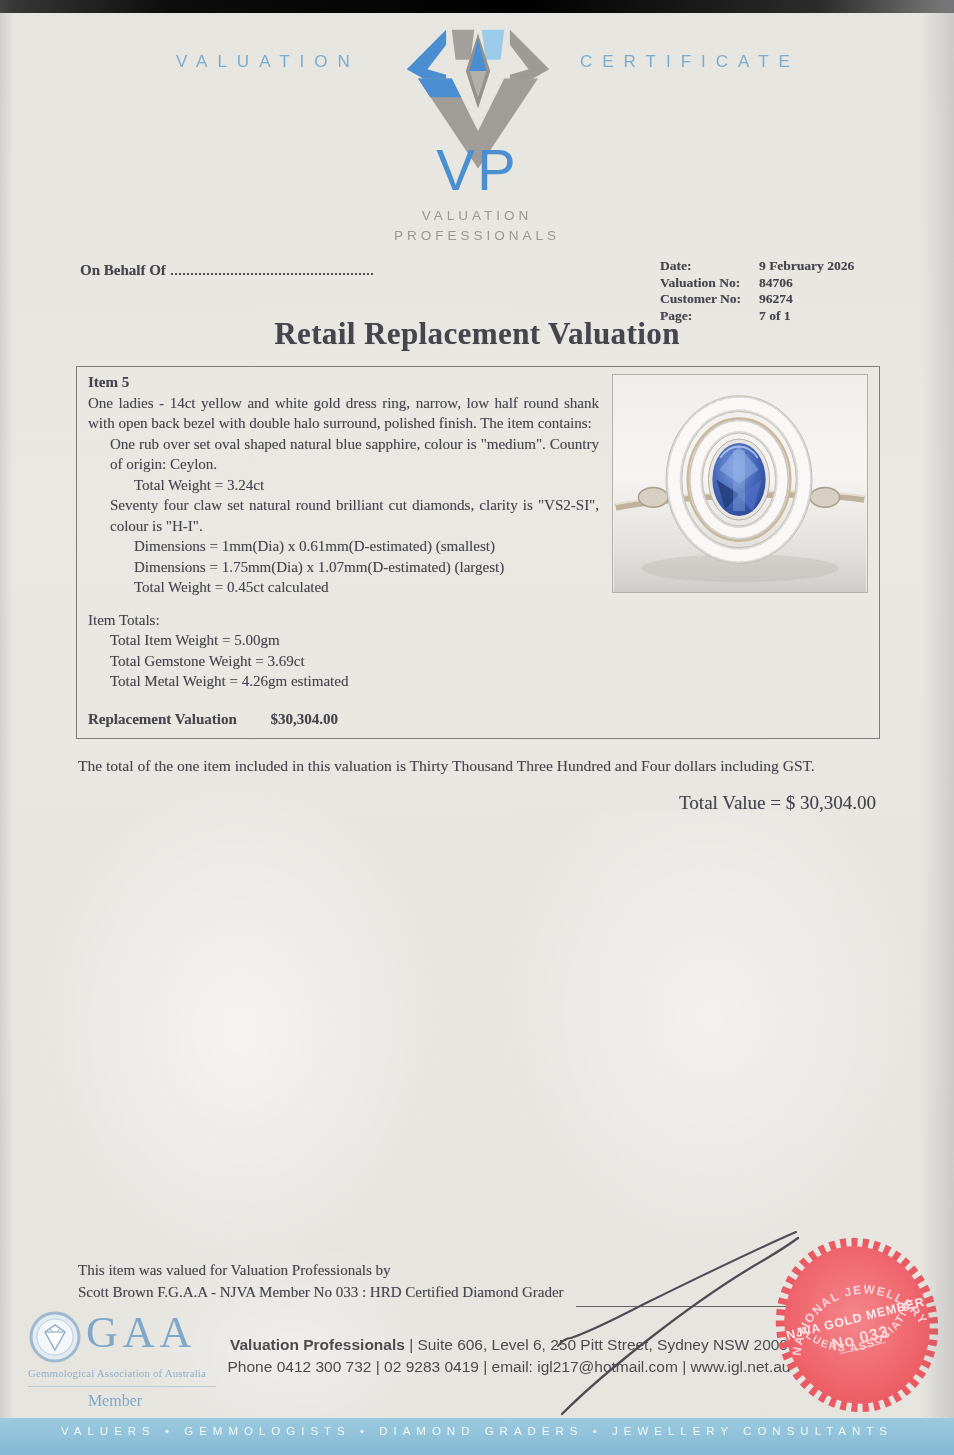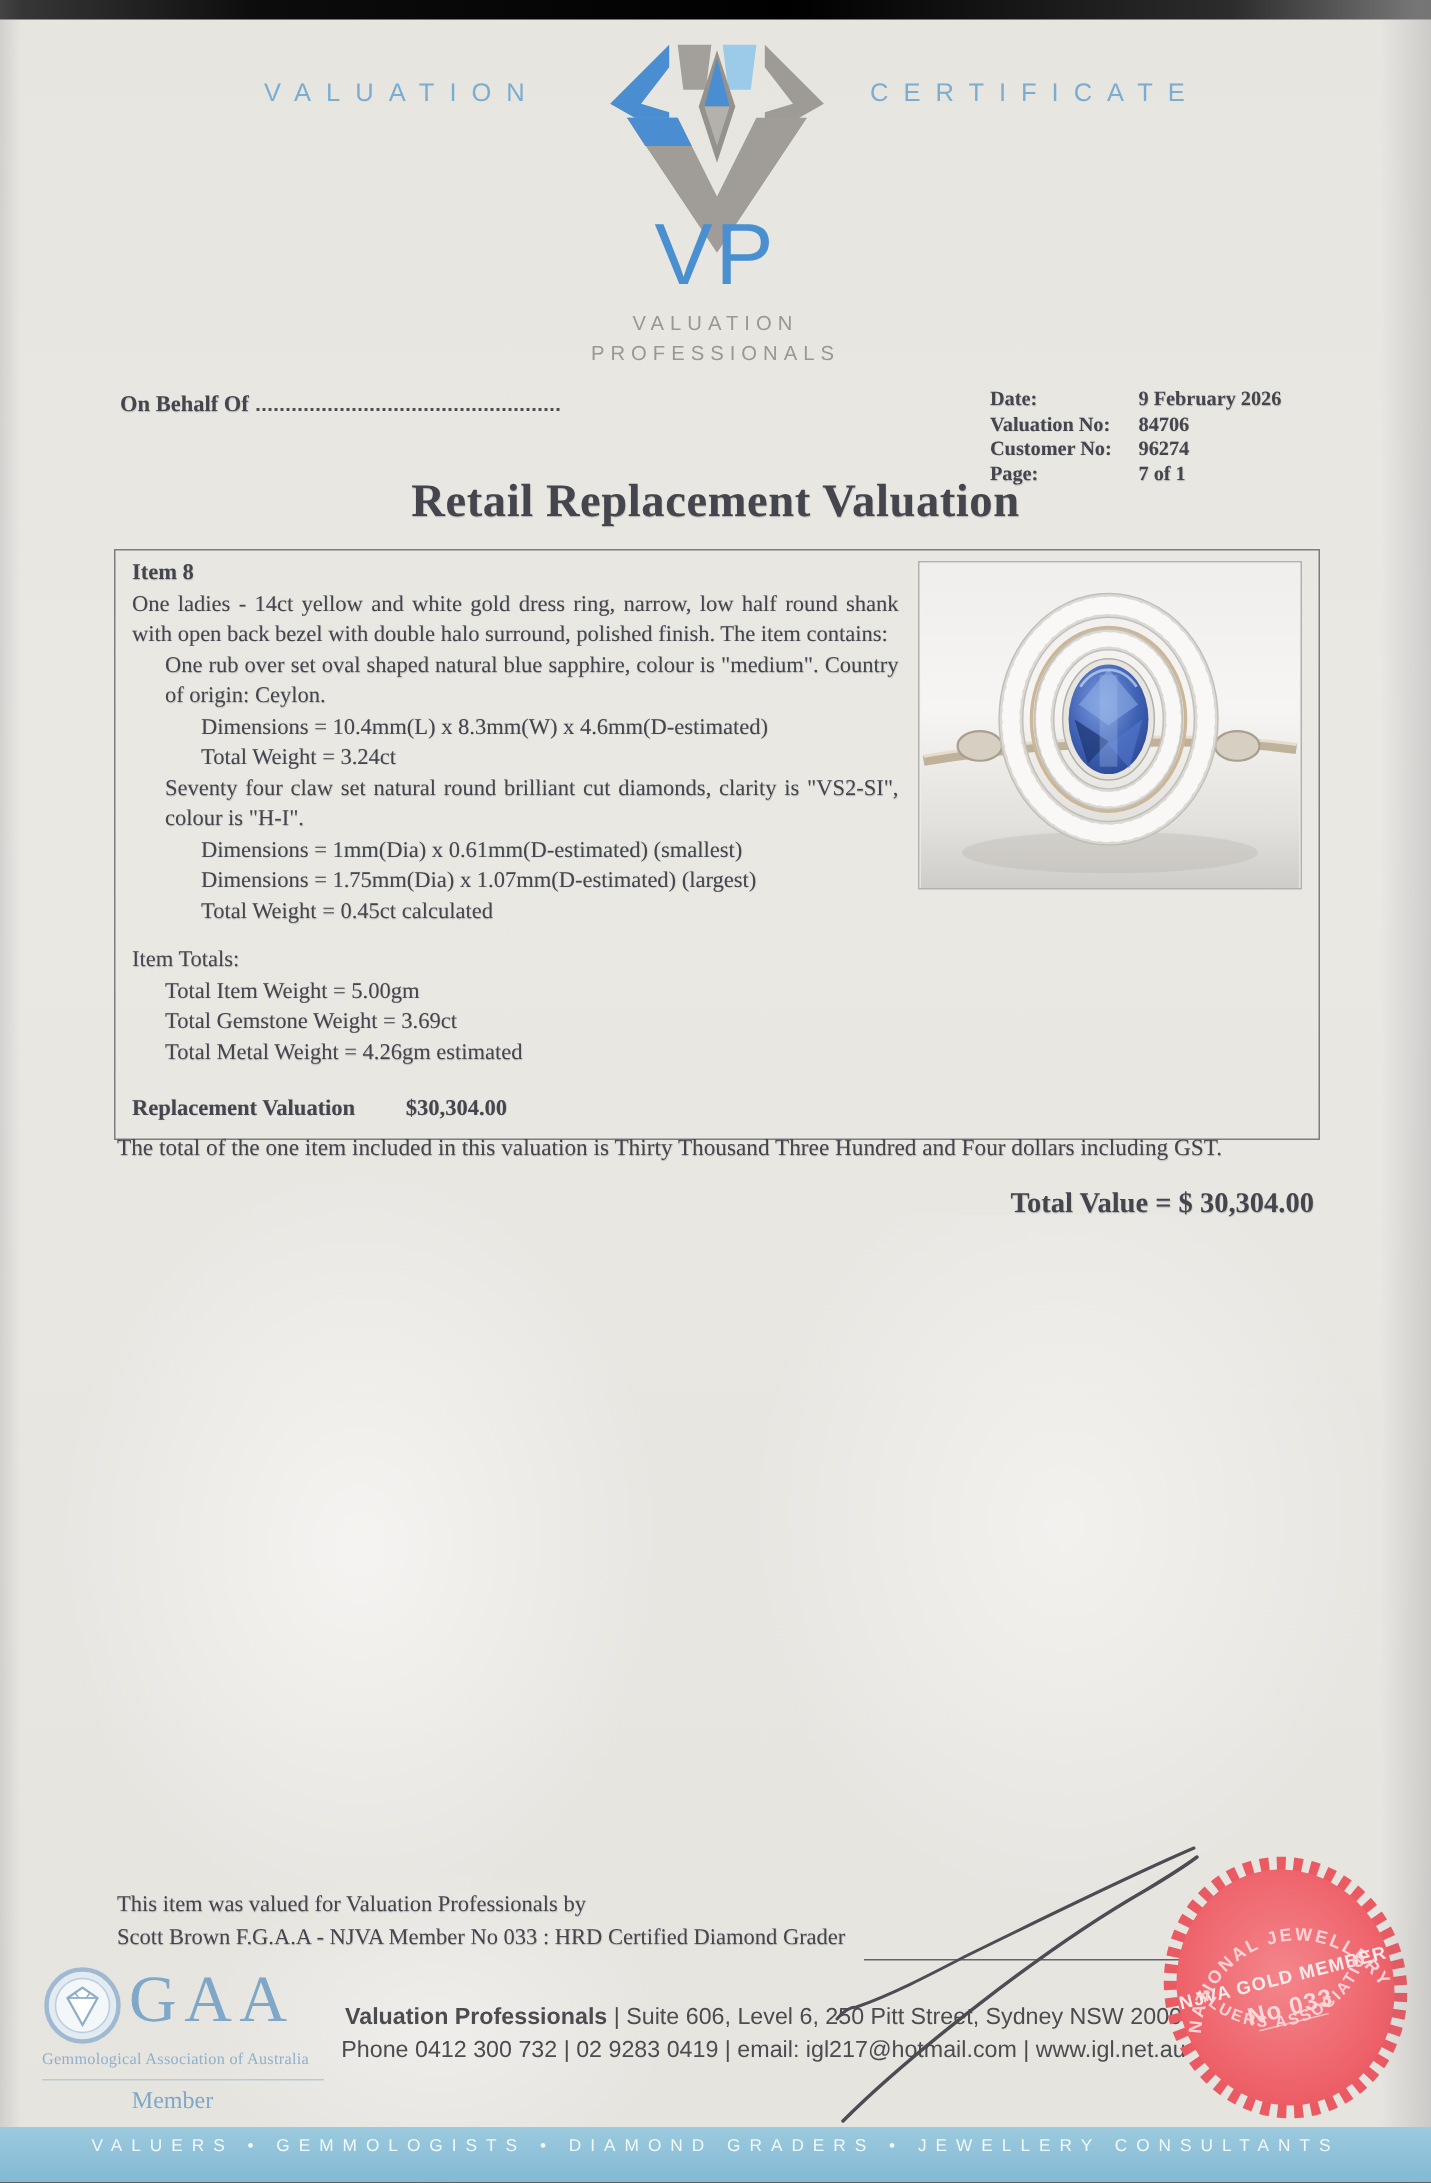--- a/index.html
+++ b/index.html
@@ -58,21 +58,21 @@
     border:1px solid #b3b1ad; background:#f2f1ef; }
   .item-line { }
   .just { text-align:justify; }
   .ind1 { margin-left:22px; }
   .ind2 { margin-left:46px; }
   .totals-head { margin-top:12px; }
   .repl-row { margin-top:17px; font-weight:bold; }
   .repl-val { margin-left:30px; }
 
   .total-sentence { position:absolute; left:78px; top:757px; width:820px; font-size:15.5px; }
-  .total-value { position:absolute; right:78px; top:792px; font-size:19px; font-weight:bold; }
+  .total-value { position:absolute; right:78px; top:792px; font-size:19px; font-weight:normal; }
 
   
   .valuer-l1 { position:absolute; left:78px; top:1262px; font-size:15px; }
   .valuer-l2 { position:absolute; left:78px; top:1284px; font-size:15px; }
   .sig-line { position:absolute; left:576px; top:1306px; width:256px; border-bottom:1.5px solid #63636a; }
   .signature-svg { position:absolute; left:524px; top:1222px; }
 
   .gaa { position:absolute; left:28px; top:1310px; width:188px; font-family:"Liberation Serif",serif; }
   .gaa-row { display:flex; align-items:flex-start; }
   .gaa-acr { font-size:44px; color:#7fa8c8; letter-spacing:5px; margin-left:4px; line-height:46px; }
@@ -179,25 +179,24 @@
       <ellipse cx="127" cy="106" rx="37" ry="47" fill="none" stroke="#c2bfb9" stroke-width="1"></ellipse>
       <ellipse cx="127" cy="106" rx="31" ry="41" fill="#e8e5df" stroke="#b3b0a9" stroke-width="1"></ellipse>
       <ellipse cx="127" cy="106" rx="27" ry="37" fill="url(#sapG)"></ellipse>
       <polygon points="127,72 147,96 127,110 107,96" fill="#8fb0e8" opacity=".55"></polygon>
       <polygon points="104,106 127,121 113,136" fill="#1d3470" opacity=".7"></polygon>
       <polygon points="150,106 127,123 141,139" fill="#5577cc" opacity=".6"></polygon>
       <rect x="121" y="76" width="12" height="62" fill="#a8c4ef" opacity=".3"></rect>
       <path d="M108,84 A 26,36 0 0 1 146,84" stroke="#c9d9f4" stroke-width="2" fill="none" opacity=".7"></path>
     </svg>
 
-    <div class="bold">Item 8</div>
+    <div class="bold">Item 5</div>
     <div>
         <div class="item-line just">One ladies - 14ct yellow and white gold dress ring, narrow, low half round shank with open back bezel with double halo surround, polished finish. The item contains:</div>
         <div class="item-line ind1 just">One rub over set oval shaped natural blue sapphire, colour is "medium". Country of origin: Ceylon.</div>
-        <div class="item-line ind2">Dimensions = 10.4mm(L) x 8.3mm(W) x 4.6mm(D-estimated)</div>
         <div class="item-line ind2">Total Weight = 3.24ct</div>
         <div class="item-line ind1 just">Seventy four claw set natural round brilliant cut diamonds, clarity is "VS2-SI", colour is "H-I".</div>
         <div class="item-line ind2">Dimensions = 1mm(Dia) x 0.61mm(D-estimated) (smallest)</div>
         <div class="item-line ind2">Dimensions = 1.75mm(Dia) x 1.07mm(D-estimated) (largest)</div>
         <div class="item-line ind2">Total Weight = 0.45ct calculated</div>
       </div>
 
     <div class="totals-head">Item Totals:</div>
     <div>
         <div class="ind1">Total Item Weight = 5.00gm</div>

